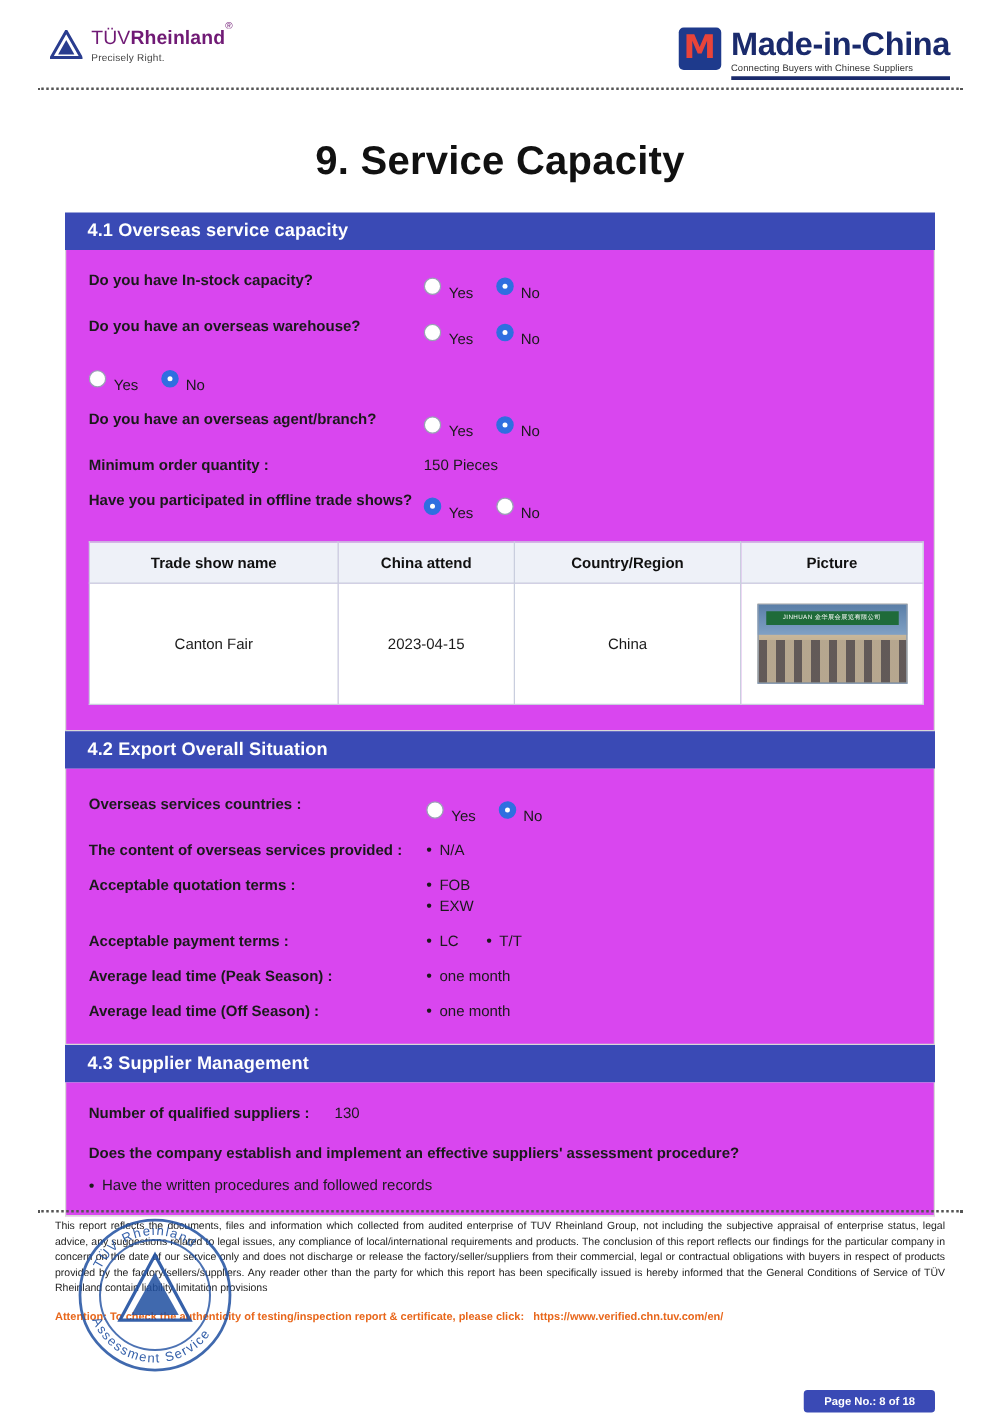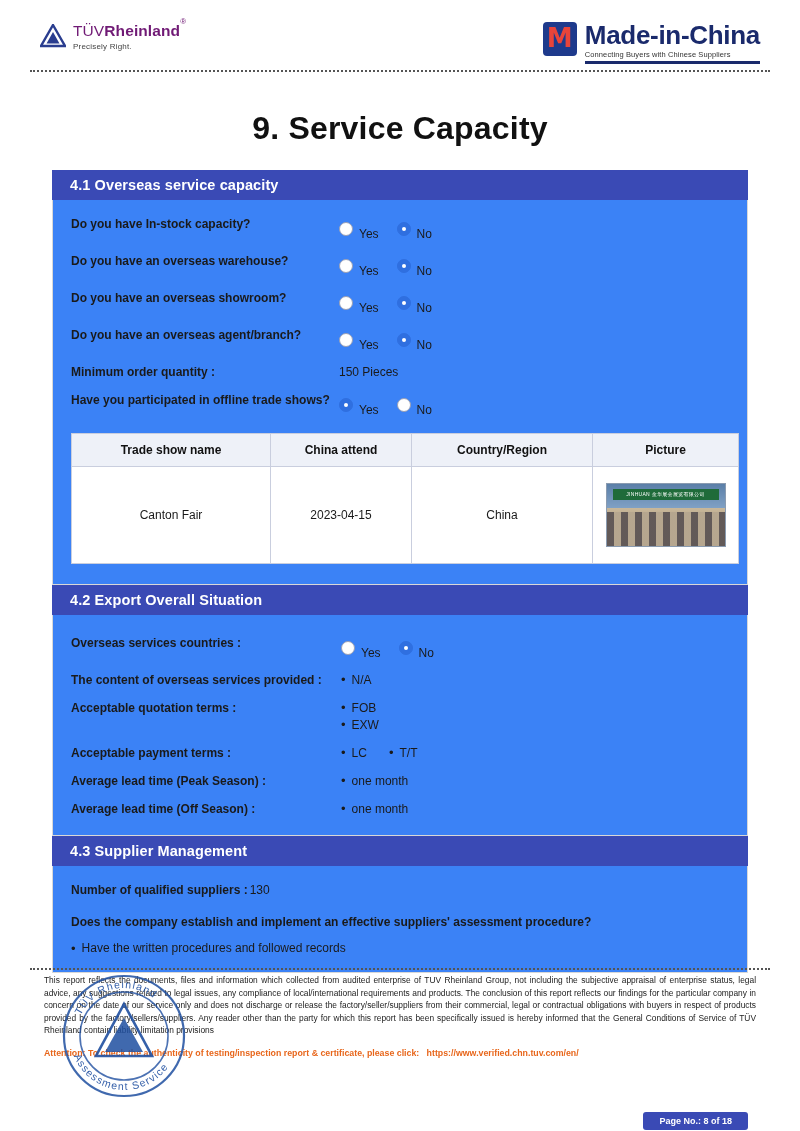--- a/index.html
+++ b/index.html
@@ -122,21 +122,21 @@
     background: #3a4ab5;
     color: #fff;
     font-size: 14.5px;
     font-weight: 700;
     padding: 7px 0 7px 18px;
     letter-spacing: 0.1px;
   }
   .section-body {
     border: 1px solid #d8d8d8;
     border-top: none;
-    background: #3b82f6;
+    background: #d946ef;
     padding: 16px 18px 14px 18px;
   }
 
   
   .qrow {
     display: flex;
     align-items: flex-start;
     margin-bottom: 12px;
     font-size: 12px;
   }
@@ -340,21 +340,20 @@
       <div class="qlabel">Do you have an overseas warehouse?</div>
       <div class="radio-group">
         <span class="radio"></span>
         <span class="radio-label">Yes</span>
         <span class="radio on"></span>
         <span class="radio-label">No</span>
       </div>
     </div>
 
     <div class="qrow q-41">
-      <div class="qlabel">Do you have an overseas showroom?</div>
       <div class="radio-group">
         <span class="radio"></span>
         <span class="radio-label">Yes</span>
         <span class="radio on"></span>
         <span class="radio-label">No</span>
       </div>
     </div>
 
     <div class="qrow q-41">
       <div class="qlabel">Do you have an overseas agent/branch?</div>
@@ -469,21 +468,21 @@
       <div class="ans bul">
         <span class="dot">•</span>
         <span>one month</span>
       </div>
     </div>
   </div>
 
   <div class="section-bar">4.3 Supplier Management</div>
   <div class="section-body" style="padding-top:16px;padding-bottom:16px;">
     <div class="qrow" style="margin-bottom:16px">
-      <div class="qlabel" style="width:auto;margin-right:2px">Number of qualified suppliers :</div>
+      <div class="qlabel" style="width:auto;margin-right:20px">Number of qualified suppliers :</div>
       <div class="ans">130</div>
     </div>
     <div class="q43">Does the company establish and implement an effective suppliers' assessment procedure?</div>
     <div class="q43-ans bul">
       <span class="dot">•</span>
       <span>Have the written procedures and followed records</span>
     </div>
   </div>
 </div>
 

